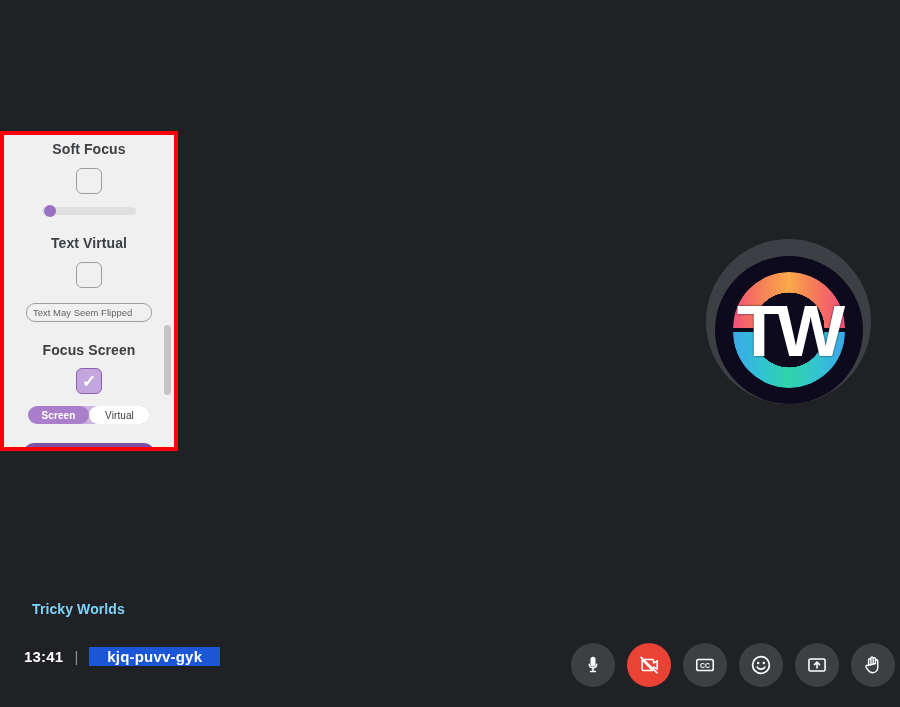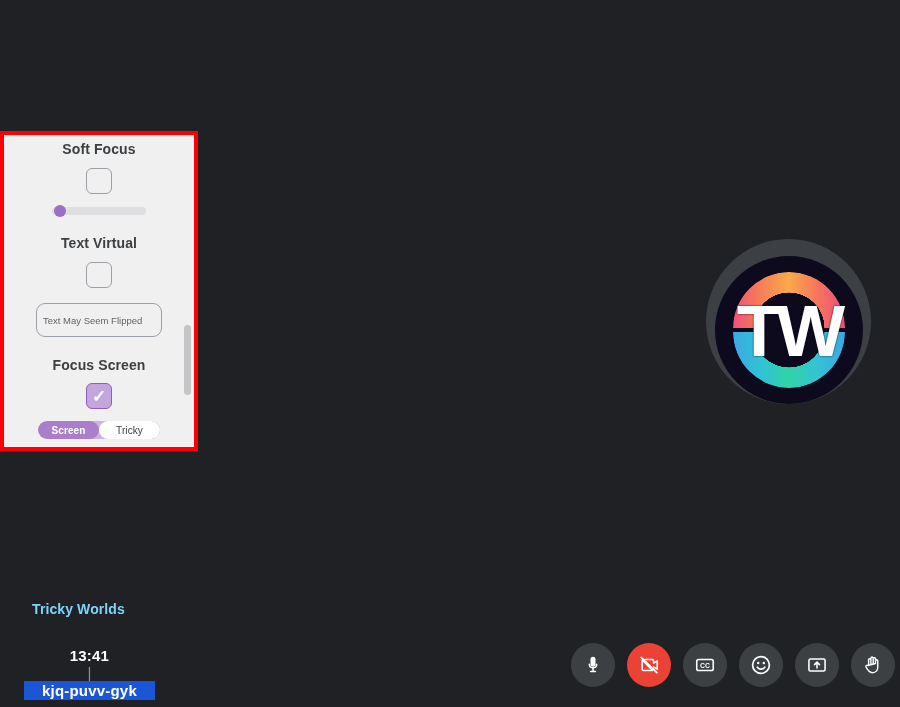--- a/index.html
+++ b/index.html
@@ -103,21 +103,20 @@
   }
   #meeting-info {
     position: absolute;
     left: 24px;
     top: 14px;
     display: flex;
     align-items: center;
     color: #ffffff;
     font-size: 15px;
     font-weight: bold;
-    flex-direction: column;
   }
   #meeting-time { letter-spacing: 0.2px; }
   #meeting-divider {
     color: #8e9196;
     margin: 0 11px;
     font-weight: normal;
   }
   #meeting-code {
     background: #1a56d6;
     color: #ffffff;
@@ -143,21 +142,21 @@
     flex: 0 0 auto;
   }
   .ctrl-btn.danger { background: #ea4335; }
   .ctrl-btn svg { display: block; }
 
   
   #settings-panel-highlight {
     position: absolute;
     left: 0;
     top: 131px;
-    width: 198px;
+    width: 178px;
     height: 320px;
     border: 4px solid #fb0007;
     background: #f1f1f1;
     overflow: hidden;
     text-decoration: underline;
   }
   #settings-panel {
     position: absolute;
     inset: 0;
     background: #f1f0f1;
@@ -224,21 +223,21 @@
     display: block;
     width: 126px;
     margin: 0 auto;
     height: 19px;
     border: 1px solid #9aa0a6;
     border-radius: 9px;
     background: #f1f0f1;
     color: #5f6368;
     font-family: "Liberation Sans", sans-serif;
     font-size: 9.5px;
-    padding: 16px 6px;
+    padding: 8px 6px;
     outline: none;
   }
   .text-input::placeholder { color: #5f6368; opacity: 1; }
 
   
   .seg-row { display: flex; justify-content: center; }
   .seg {
     display: flex;
     width: 122px;
     height: 18px;
@@ -431,21 +430,21 @@
     <div class="sp-6"></div>
     <div class="checkbox-row">
       <div class="cbx checked">
         <span class="tick">✓</span>
       </div>
     </div>
     <div class="sp-7"></div>
     <div class="seg-row">
       <div class="seg">
         <div class="seg-item active">Screen</div>
-        <div class="seg-item inactive">Tricky</div>
+        <div class="seg-item inactive">Virtual</div>
       </div>
     </div>
     <div class="sp-8"></div>
     <div class="btn-row">
       <button class="pill-btn">Upload Background</button>
     </div>
 
     <div id="panel-scrollbar">
       <div id="panel-scroll-thumb"></div>
     </div>

